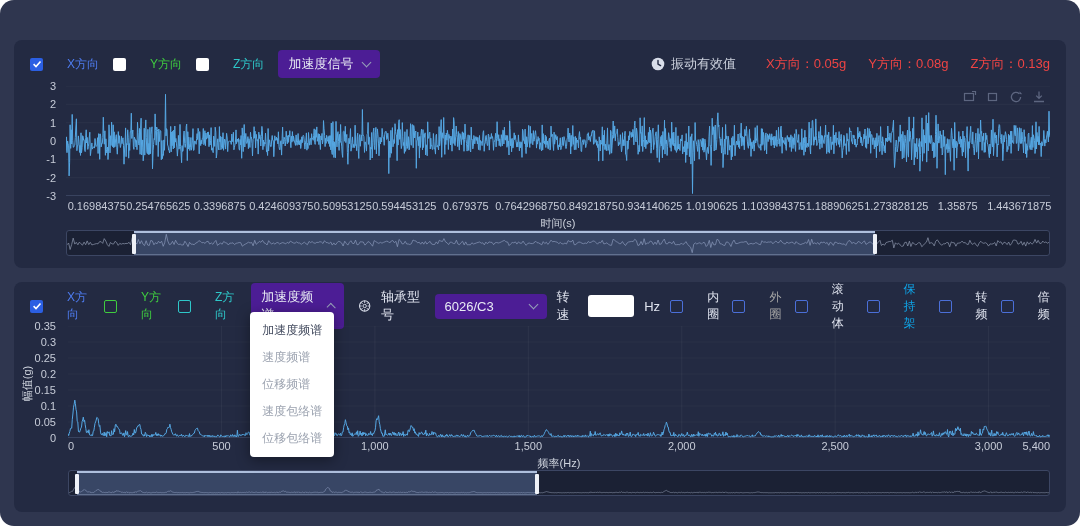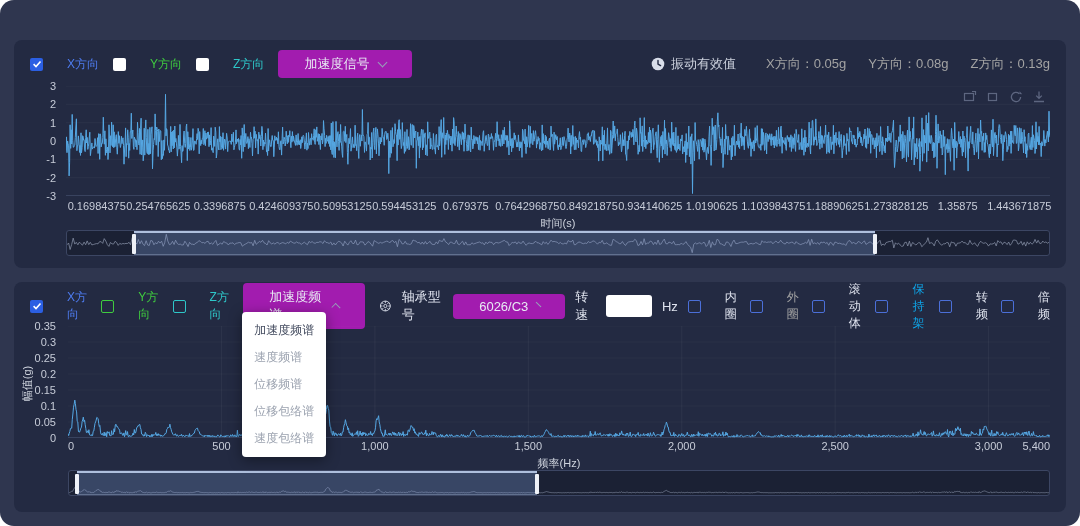--- a/index.html
+++ b/index.html
@@ -9,30 +9,30 @@
   .panel{position:absolute;left:14px;width:1052px;background:#232a42;border-radius:8px}
   #top-panel{top:40px;height:228px}
   #bottom-panel{top:282px;height:230px}
   .header{position:absolute;top:10px;left:16px;right:16px;height:28px;display:flex;align-items:center;gap:14px;font-size:12px}
   .cb-group{display:inline-flex;align-items:center;gap:24px;cursor:pointer}
   .cb{width:13px;height:13px;border-radius:2px;display:inline-flex;align-items:center;justify-content:center;flex:none}
   .cb-checked{background:#2b5fe3}
   .cb-white{background:#fff}
   .cb-outline{background:transparent;border:1px solid #4b6fd8}
   .cb-label{font-size:12px}
-  .select{background:#a21caf;border-radius:4px;padding:5px 26px;display:inline-flex;align-items:center;gap:10px;color:#e8ebf4;font-size:13px;position:relative;cursor:pointer}
+  .select{background:#4c1d95;border-radius:4px;padding:5px 10px;display:inline-flex;align-items:center;gap:10px;color:#e8ebf4;font-size:13px;position:relative;cursor:pointer}
   .chev{width:7px;height:7px;border:solid #96a0b8;border-width:0 0 1.5px 1.5px;display:inline-block}
   .chev-down{transform:rotate(-45deg);margin-top:-4px}
   .chev-up{transform:rotate(135deg);margin-top:3px}
   .menu{position:absolute;top:29px;left:-1px;background:#fff;border-radius:4px;padding:5px 0;box-shadow:0 3px 14px rgba(0,0,0,.4);z-index:30;white-space:nowrap}
   .menu-item{font-size:12px;color:#9ca3b0;padding:5px 12px;cursor:pointer}
   .menu-item.selected{color:#424a5e}
   .rms-group{margin-left:auto;display:flex;align-items:center;gap:30px;color:#ccd1dd;font-size:13px}
   .rms-title{display:flex;align-items:center;gap:6px}
-  .rms-item{white-space:nowrap;color:#a3a3a3}
+  .rms-item{white-space:nowrap;color:#ef4444}
   .ctrl-group{margin-left:auto;display:flex;align-items:center;gap:10px;color:#dfe3ee;font-size:13px}
   .speed-input{width:46px;height:22px;border:none;border-radius:3px;background:#fff;padding:0 6px;font-size:12px}
   .toolbox{position:absolute;top:50px;right:20px;display:flex;gap:9px;z-index:5;opacity:.8}
   .toolbox svg{cursor:pointer}
   .yticks span{position:absolute;right:6px;font-size:11px;color:#c7ccd8;white-space:nowrap}
   .yticks{position:absolute}
   .xticks{position:absolute;font-size:11px;color:#c7ccd8}
   .xticks span{position:absolute;white-space:nowrap}
   .axis-title{position:absolute;text-align:center;font-size:11px;color:#cfd4de}
   .plot{position:absolute}
@@ -180,22 +180,22 @@
             <span class="cb-label" style="color: rgb(46, 199, 201);">Z方向</span>
           </span>
         </span>
       <span class="select">
         <span>加速度频谱</span>
         <i class="chev chev-up"></i>
         <div class="menu" id="spectrum-menu">
             <div class="menu-item selected">加速度频谱</div>
             <div class="menu-item">速度频谱</div>
             <div class="menu-item">位移频谱</div>
+            <div class="menu-item">速度包络谱</div>
             <div class="menu-item">位移包络谱</div>
-            <div class="menu-item">速度包络谱</div>
           </div>
       </span>
       <span class="ctrl-group">
         <svg width="16" height="16" viewBox="0 0 16 16">
             <circle cx="8" cy="8" r="6.2" fill="none" stroke="#d9deea" stroke-width="1.2"></circle>
             <circle cx="8" cy="8" r="2" fill="none" stroke="#d9deea" stroke-width="1.1"></circle>
             <g stroke="#d9deea" stroke-width="1.1">
               <line x1="8" y1="1.8" x2="8" y2="4.4"></line>
               <line x1="8" y1="11.6" x2="8" y2="14.2"></line>
               <line x1="1.8" y1="8" x2="4.4" y2="8"></line>

